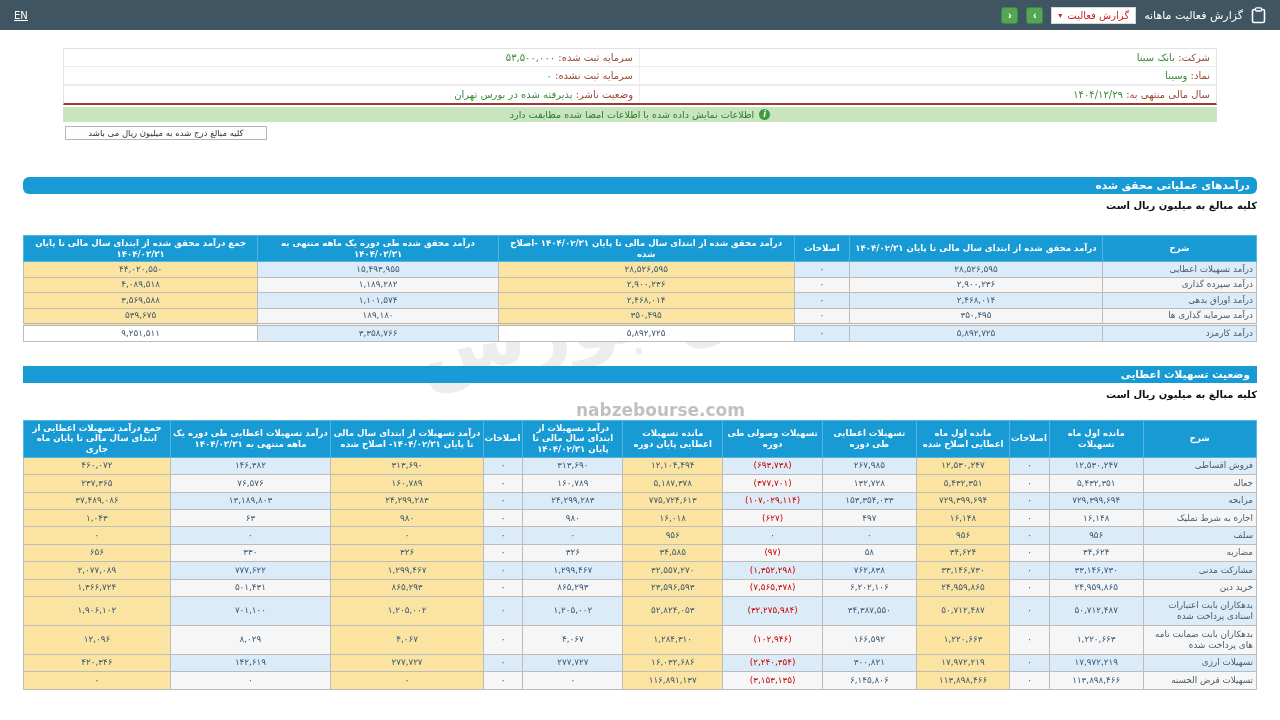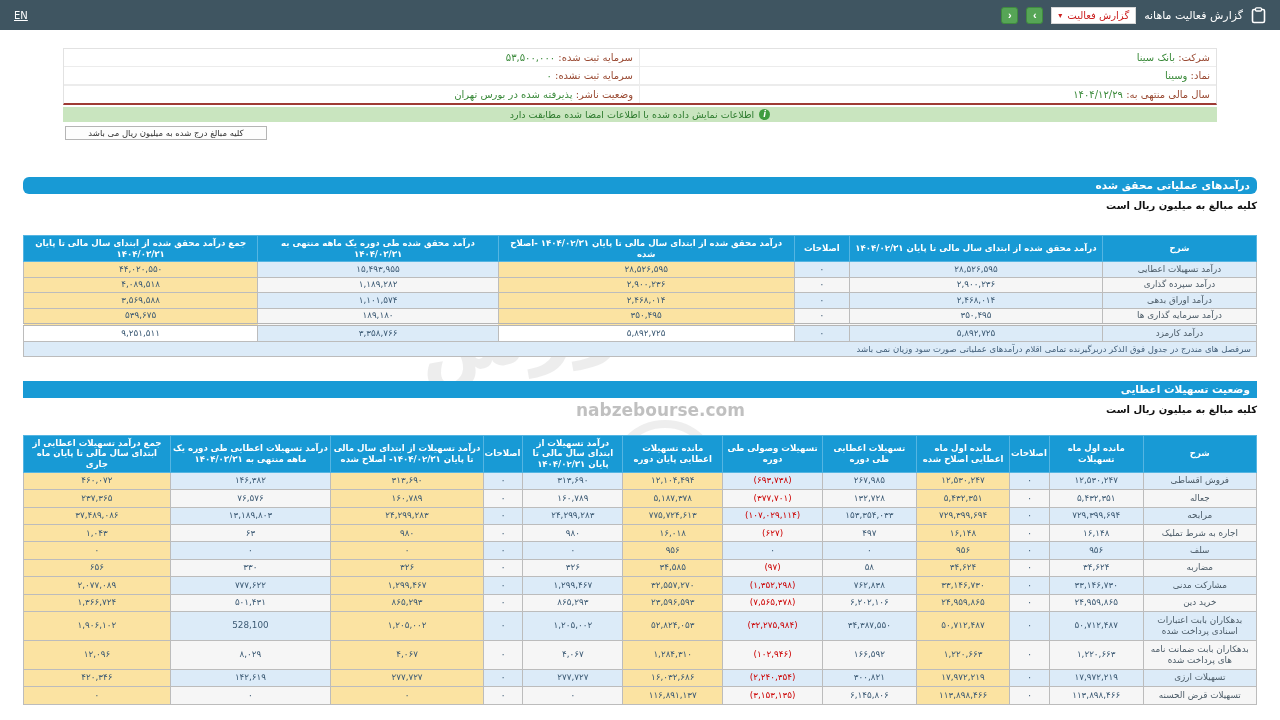--- a/index.html
+++ b/index.html
@@ -46,21 +46,21 @@
   .sec1 { margin-top:37px;border-radius:6px; }
   .sec2 { margin-top:24px; }
   .unit-note { margin:6px 23px 0; font-size:10px; font-weight:bold; color:#111; }
 
   
   table { width:1234px; margin:24px 23px 0; border-collapse:collapse; table-layout:fixed; }
   th { background:#189ad5; color:#fff; font-size:8.6px; font-weight:bold;
     border:1px solid #55b5e2; padding:2px 2px; line-height:1.25; text-align:center; }
   td { border:1px solid #bcbcbc; font-size:8.8px; color:#3c5a74; padding:1.5px 3px;
     line-height:1.3; text-align:center; }
-  td.desc { text-align:center; color:#4a5a66;margin-left:44px; }
+  td.desc { text-align:right; color:#4a5a66;margin-left:44px; }
   tbody tr:nth-child(odd)  .stripe { background:#dcebf8; }
   tbody tr:nth-child(even) .stripe { background:#f6f6f6; }
   td.yellow { background:#fbe3a2; }
   td.neg { color:#cc0000; }
   tr.sep td { background:#fff; border-top:3px double #b5b5b5; }
   .table-note { margin:0 23px; border:1px solid #bcbcbc; border-top:none;
     background:#dcebf8; font-size:8.5px; color:#44607a; padding:2px 5px; }
   #table2 { margin-top:20px; }
   #table2 td { padding:2.5px 3px; }
 
@@ -201,21 +201,20 @@
           <tr class="sep">
             <td class="desc stripe">درآمد کارمزد</td>
             <td class="num stripe">۵,۸۹۲,۷۲۵</td>
             <td class="adj stripe">۰</td>
             <td class="num yellow">۵,۸۹۲,۷۲۵</td>
             <td class="num stripe">۳,۳۵۸,۷۶۶</td>
             <td class="num yellow">۹,۲۵۱,۵۱۱</td>
           </tr>
         </tbody>
       </table>
-    <div class="table-note">سرفصل های مندرج در جدول فوق الذکر دربرگیرنده تمامی اقلام درآمدهای عملیاتی صورت سود وزیان نمی باشد</div>
 
     <div class="section-bar sec2">وضعیت تسهیلات اعطایی</div>
     <div class="unit-note">کلیه مبالغ به میلیون ریال است</div>
     <table id="table2">
         <colgroup>
           <col style="width: 9.2%;">
           <col style="width: 7.6%;">
           <col style="width: 3.2%;">
           <col style="width: 7.6%;">
           <col style="width: 7.6%;">
@@ -360,21 +359,21 @@
             <td class="desc stripe">بدهکاران بابت اعتبارات اسنادی پرداخت شده</td>
             <td class="num stripe">۵۰,۷۱۲,۴۸۷</td>
             <td class="adj stripe">۰</td>
             <td class="num yellow">۵۰,۷۱۲,۴۸۷</td>
             <td class="num stripe">۳۴,۳۸۷,۵۵۰</td>
             <td class="num stripe neg">(۳۲,۲۷۵,۹۸۴)</td>
             <td class="num yellow">۵۲,۸۲۴,۰۵۳</td>
             <td class="num stripe">۱,۲۰۵,۰۰۲</td>
             <td class="adj stripe">۰</td>
             <td class="num yellow">۱,۲۰۵,۰۰۲</td>
-            <td class="num stripe">528,100</td>
+            <td class="num stripe">۷۰۱,۱۰۰</td>
             <td class="num yellow">۱,۹۰۶,۱۰۲</td>
           </tr>
           <tr>
             <td class="desc stripe">بدهکاران بابت ضمانت نامه های پرداخت شده</td>
             <td class="num stripe">۱,۲۲۰,۶۶۳</td>
             <td class="adj stripe">۰</td>
             <td class="num yellow">۱,۲۲۰,۶۶۳</td>
             <td class="num stripe">۱۶۶,۵۹۲</td>
             <td class="num stripe neg">(۱۰۲,۹۴۶)</td>
             <td class="num yellow">۱,۲۸۴,۳۱۰</td>

